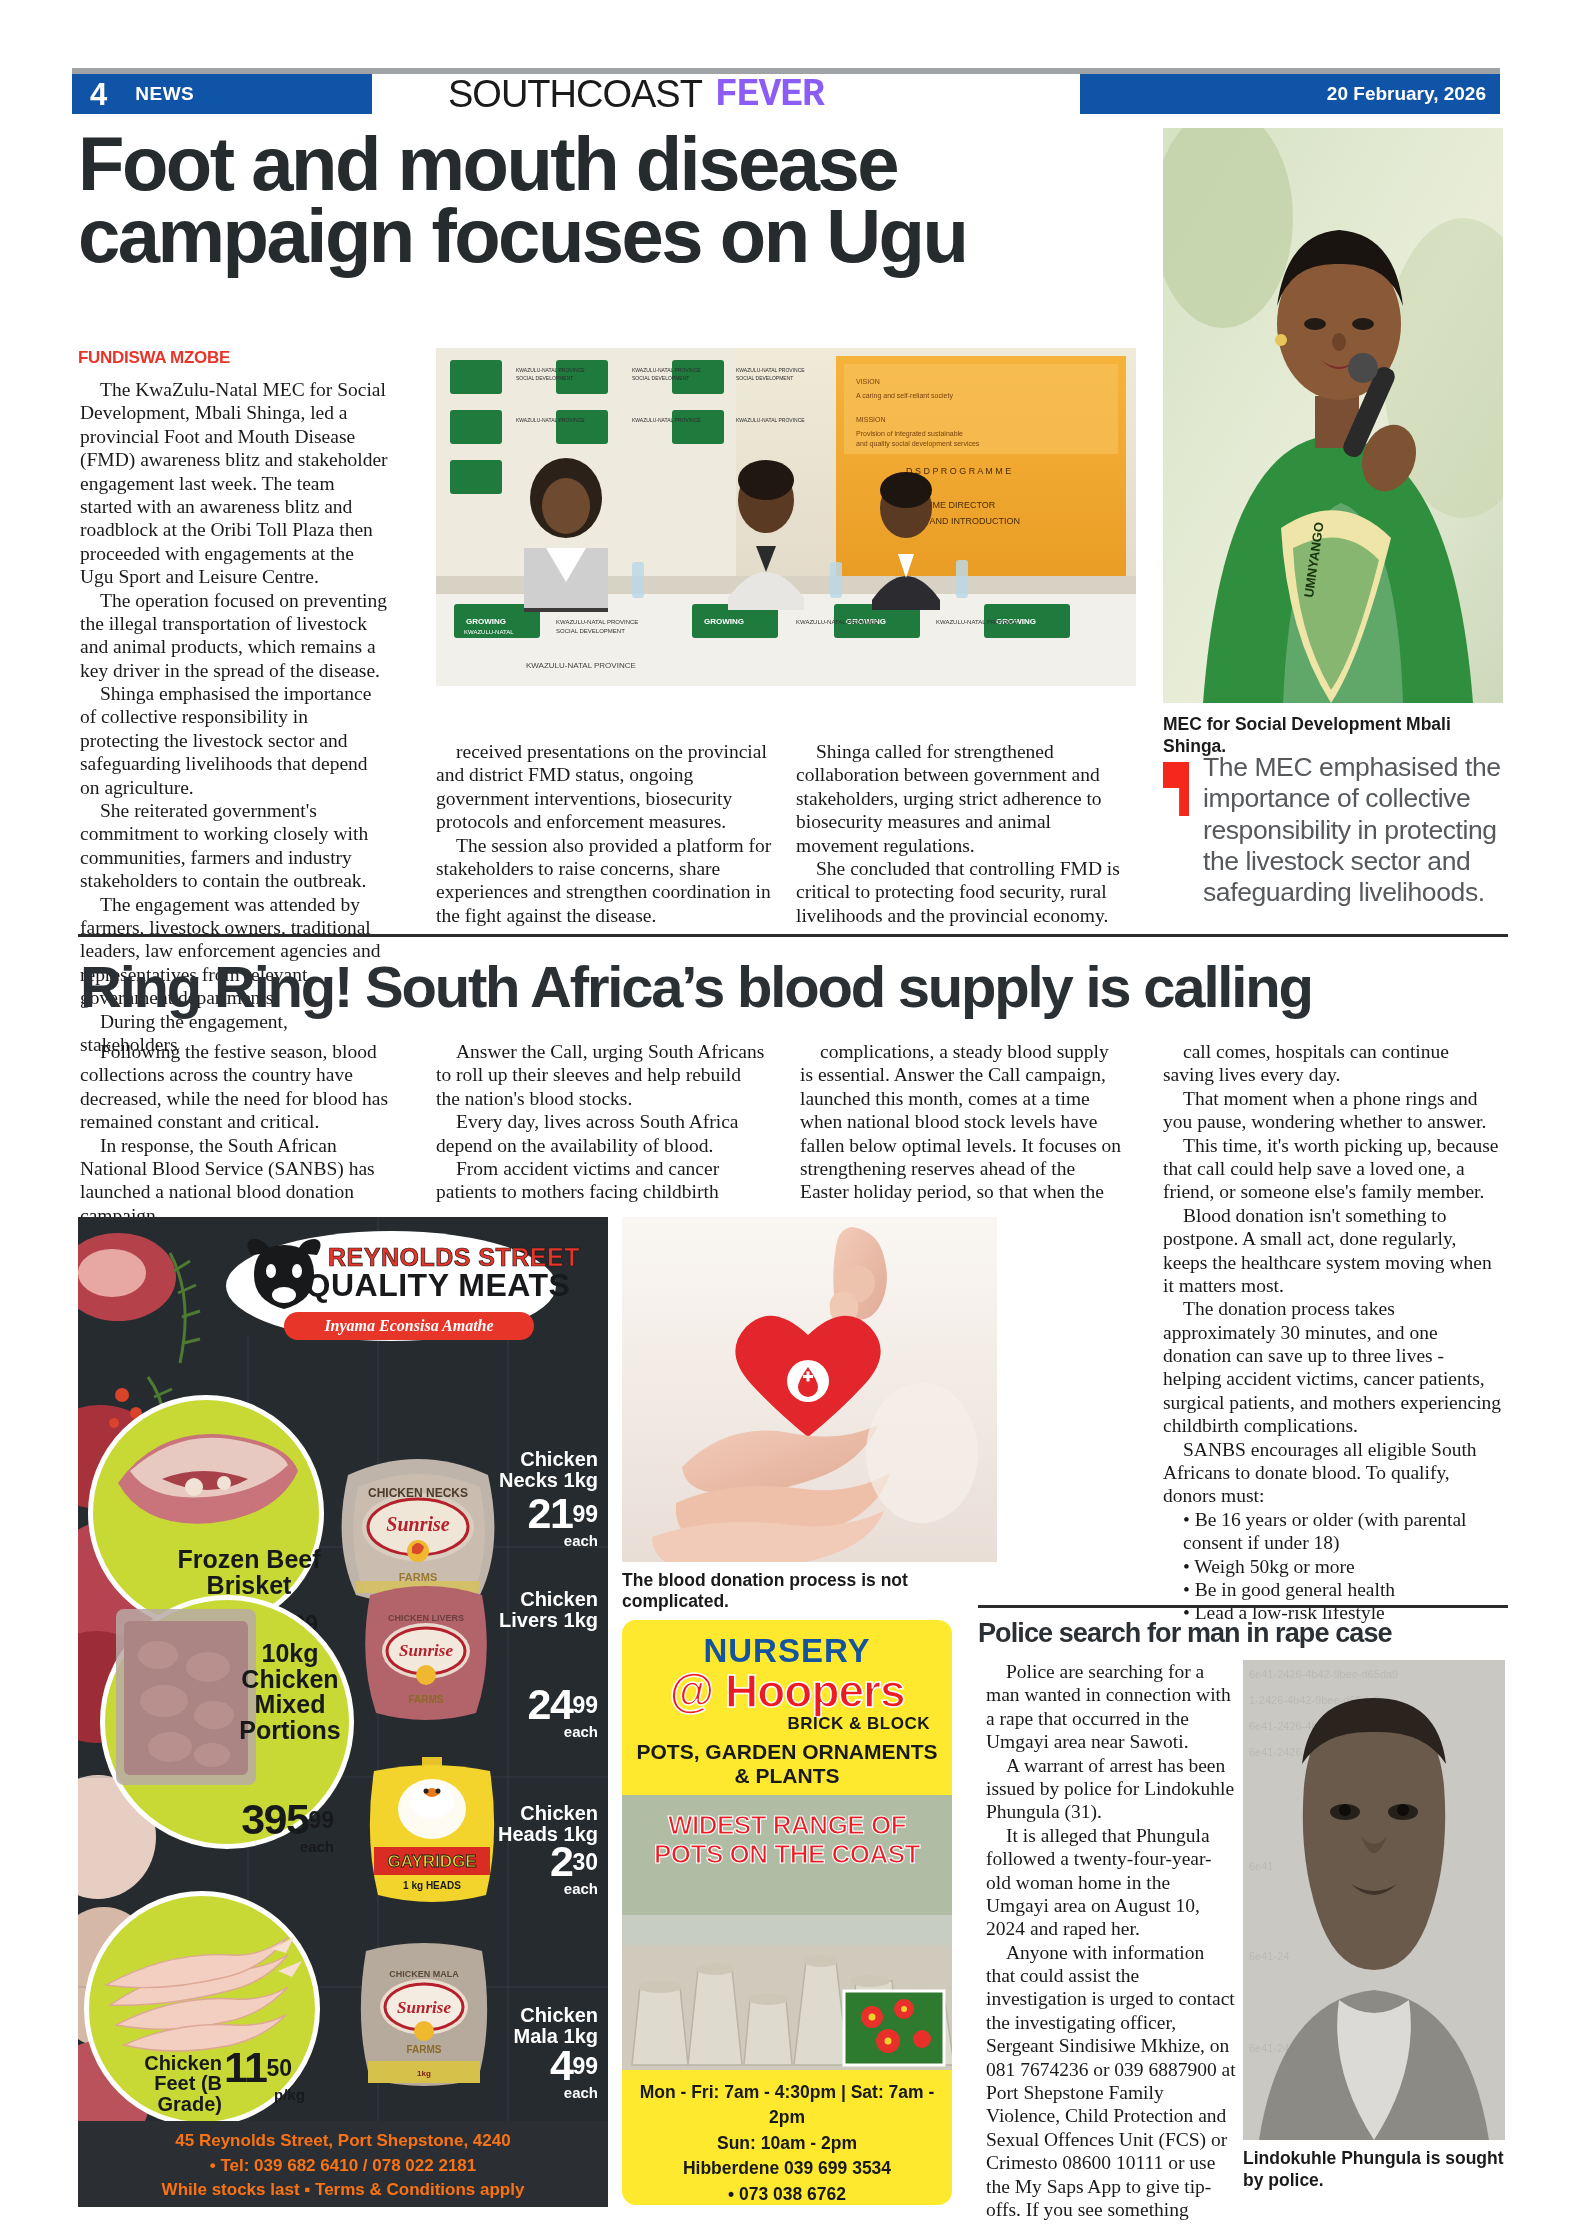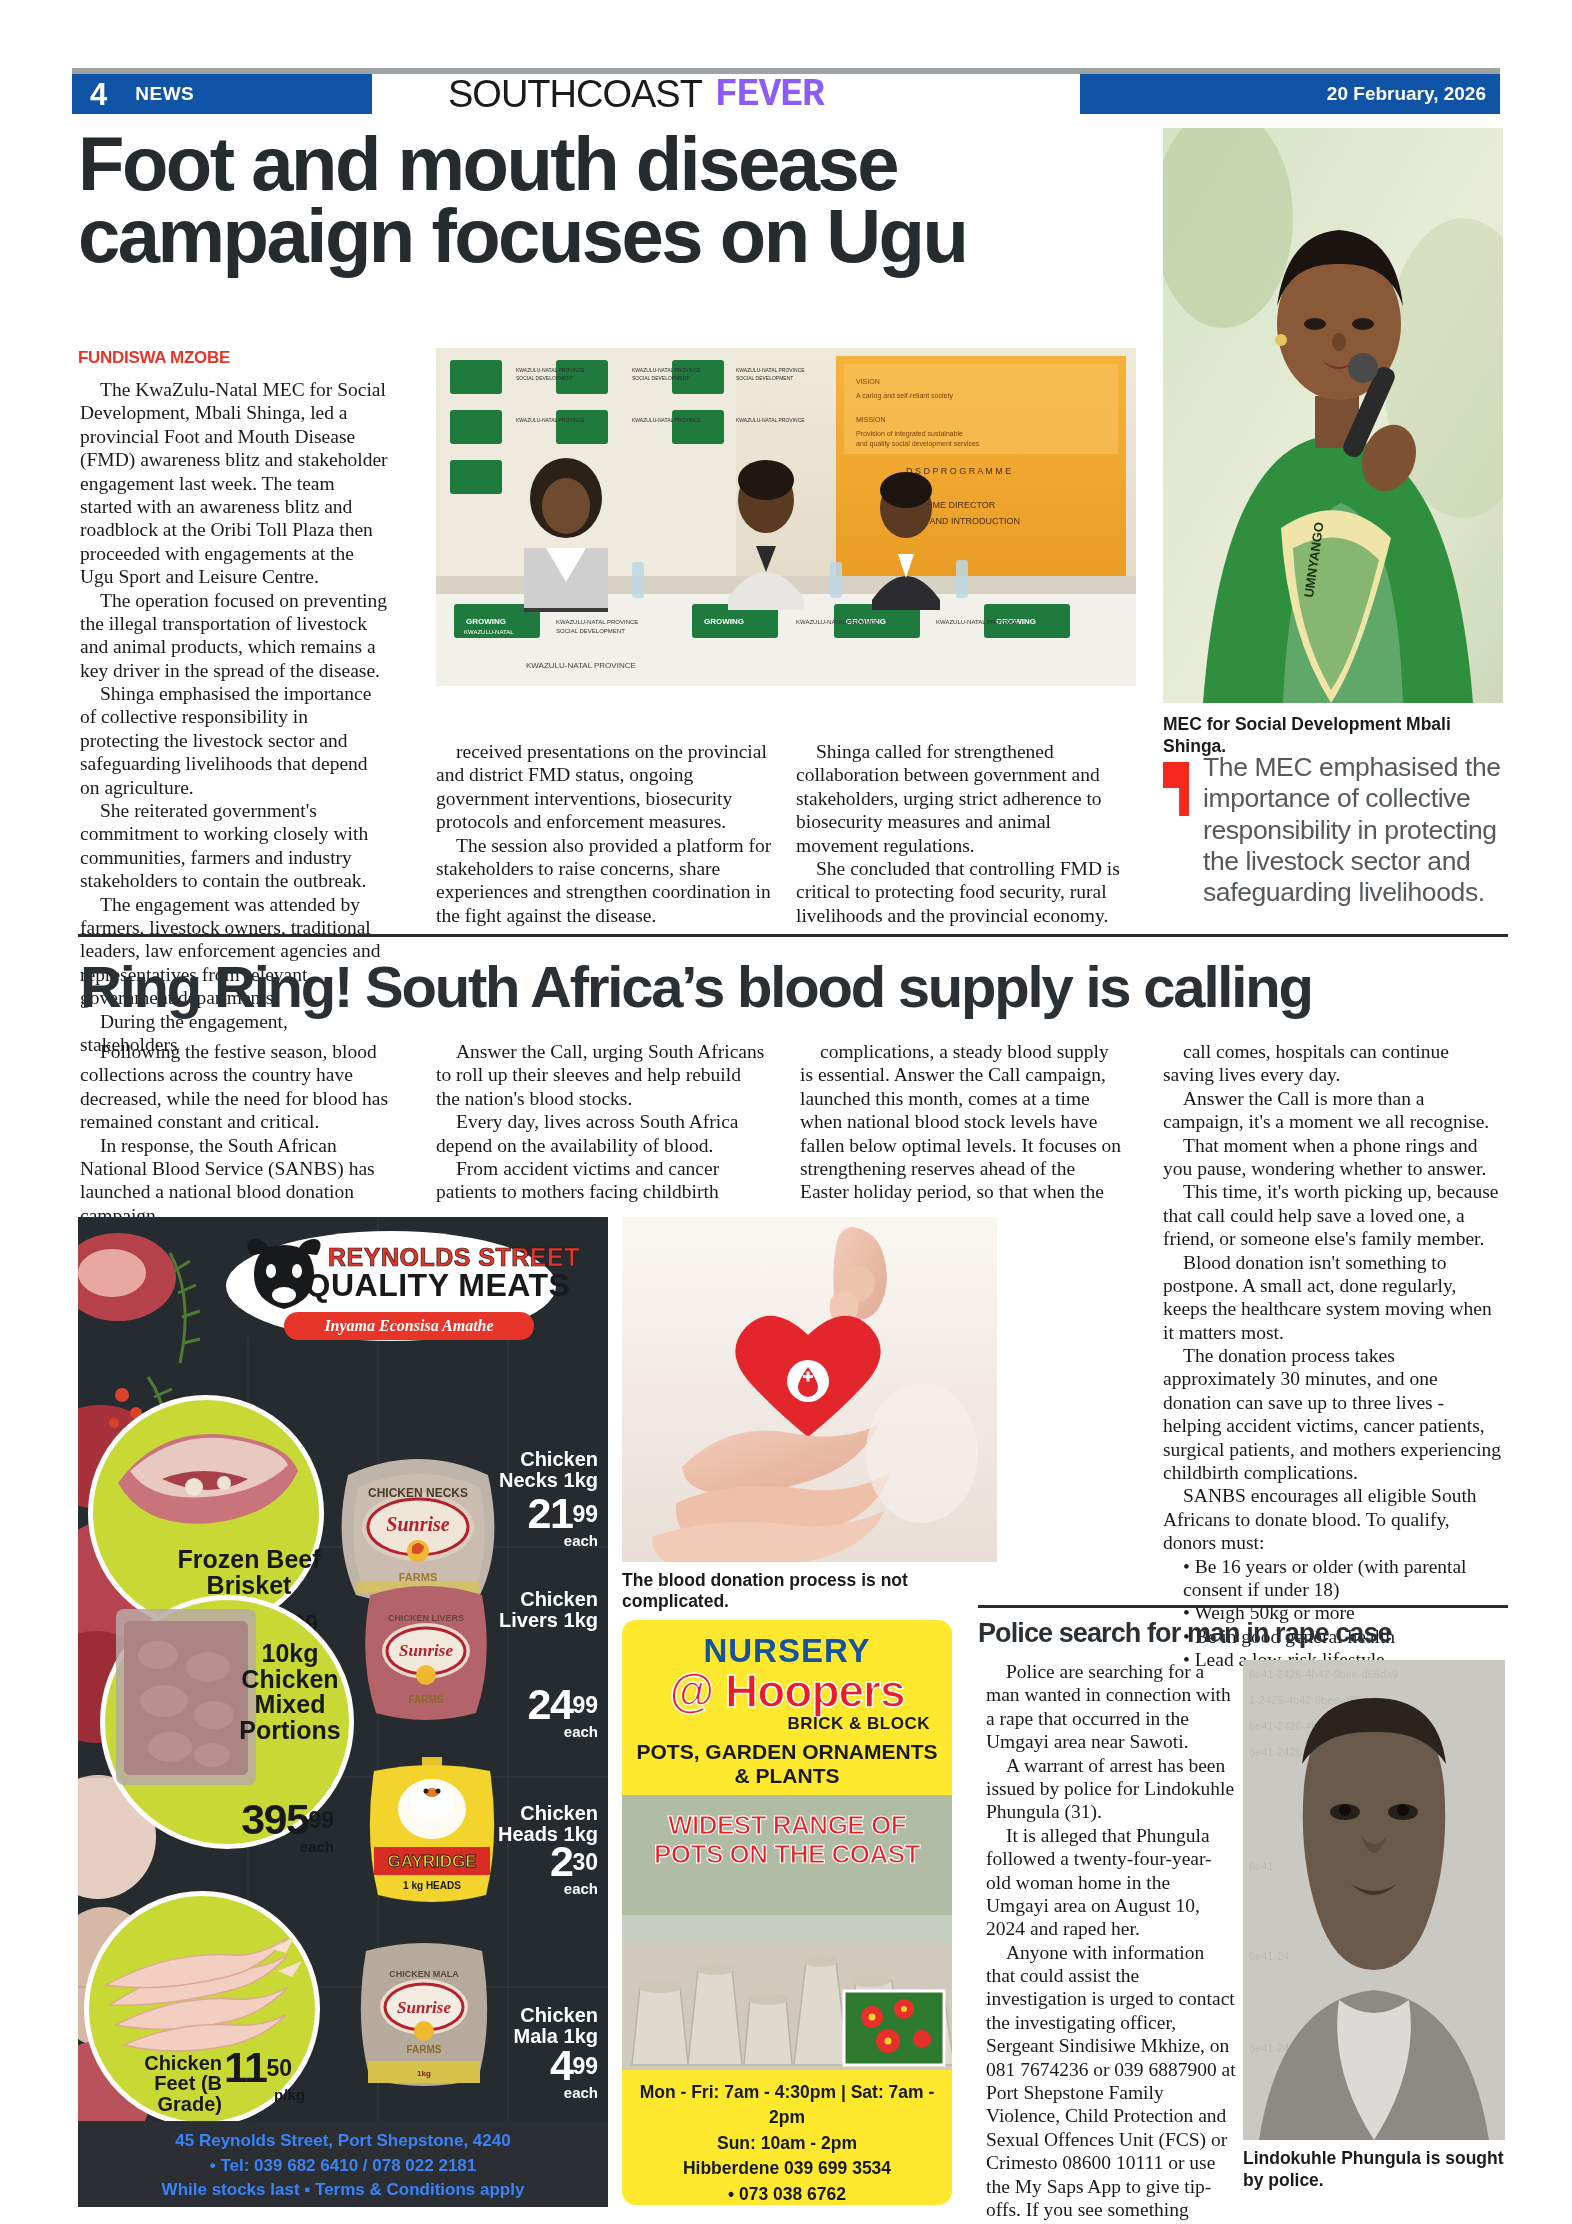--- a/index.html
+++ b/index.html
@@ -171,21 +171,21 @@
   .pr .big { font-size: 43px; letter-spacing: -1.5px; }
   .pr .sup { font-size: 23px; vertical-align: super; }
   .pr .unit { font-size: 15px; display: block; text-align: right; margin-top: -6px; }
   .white-lab {
     position: absolute; text-align: right;
     font-family: "Liberation Sans", sans-serif; font-weight: bold;
     font-size: 20px; line-height: 1.05; color: #fff;
   }
   .meat-footer {
     position: absolute; left: 0; bottom: 0; width: 530px; height: 86px;
-    background: #2b2f33; color: #3b82f6; text-align: center; padding-top: 8px;
+    background: #2b2f33; color: #f97316; text-align: center; padding-top: 8px;
     font-family: "Liberation Sans", sans-serif; font-weight: bold;
     font-size: 17px; line-height: 1.45;
   }
   .pack { position: absolute; border-radius: 8px; overflow: hidden; }
 
   
   .bloodphoto {
     position: absolute; left: 622px; top: 1217px; width: 375px; height: 345px;
     background: linear-gradient(160deg,#f7f3ef,#ece3dc);
     overflow: hidden;
@@ -452,21 +452,20 @@
   <div class="col" id="a2c2">
       <p>Answer the Call, urging South Africans to roll up their sleeves and help rebuild the nation's blood stocks.</p>
       <p>Every day, lives across South Africa depend on the availability of blood.</p>
       <p>From accident victims and cancer patients to mothers facing childbirth</p>
     </div>
   <div class="col" id="a2c3">
       <p>complications, a steady blood supply is essential. Answer the Call campaign, launched this month, comes at a time when national blood stock levels have fallen below optimal levels. It focuses on strengthening reserves ahead of the Easter holiday period, so that when the</p>
     </div>
   <div class="col" id="a2c4">
       <p>call comes, hospitals can continue saving lives every day.</p>
-      <p>Answer the Call is more than a campaign, it's a moment we all recognise.</p>
       <p>That moment when a phone rings and you pause, wondering whether to answer.</p>
       <p>This time, it's worth picking up, because that call could help save a loved one, a friend, or someone else's family member.</p>
       <p>Blood donation isn't something to postpone. A small act, done regularly, keeps the healthcare system moving when it matters most.</p>
       <p>The donation process takes approximately 30 minutes, and one donation can save up to three lives - helping accident victims, cancer patients, surgical patients, and mothers experiencing childbirth complications.</p>
       <p>SANBS encourages all eligible South Africans to donate blood. To qualify, donors must:</p>
       <ul class="bullets">
         <li>Be 16 years or older (with parental consent if under 18)</li>
         <li>Weigh 50kg or more</li>
         <li>Be in good general health</li>
         <li>Lead a low-risk lifestyle</li>

